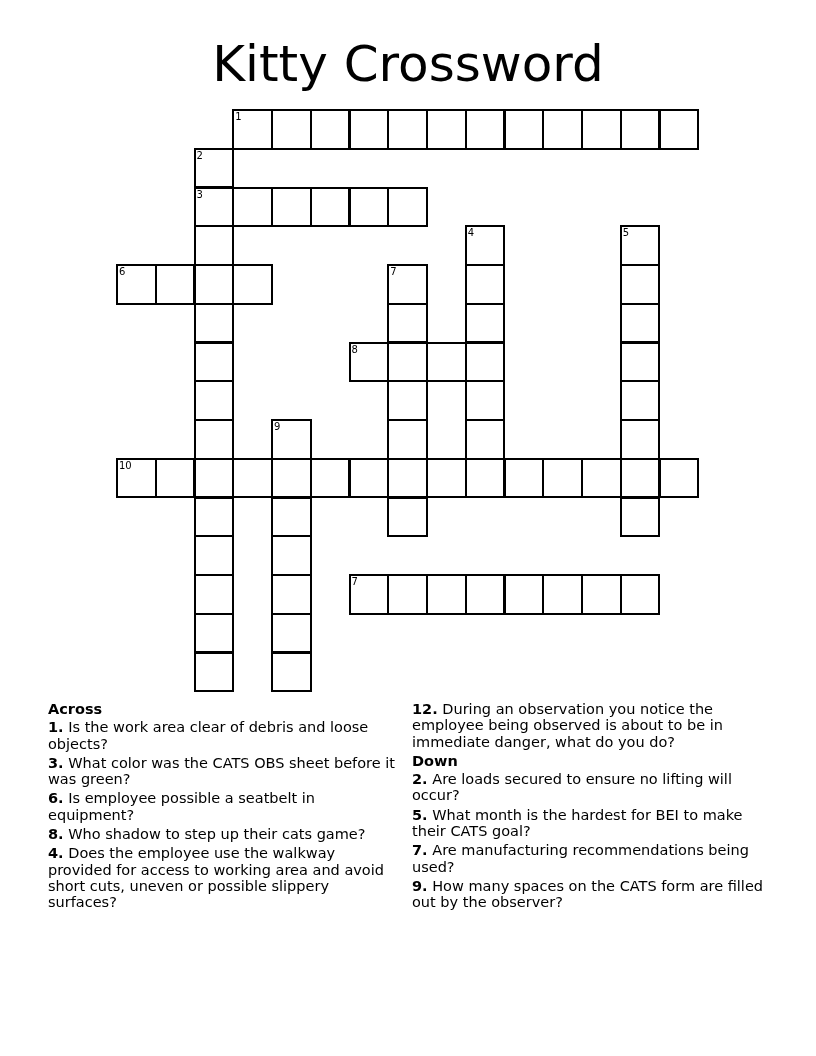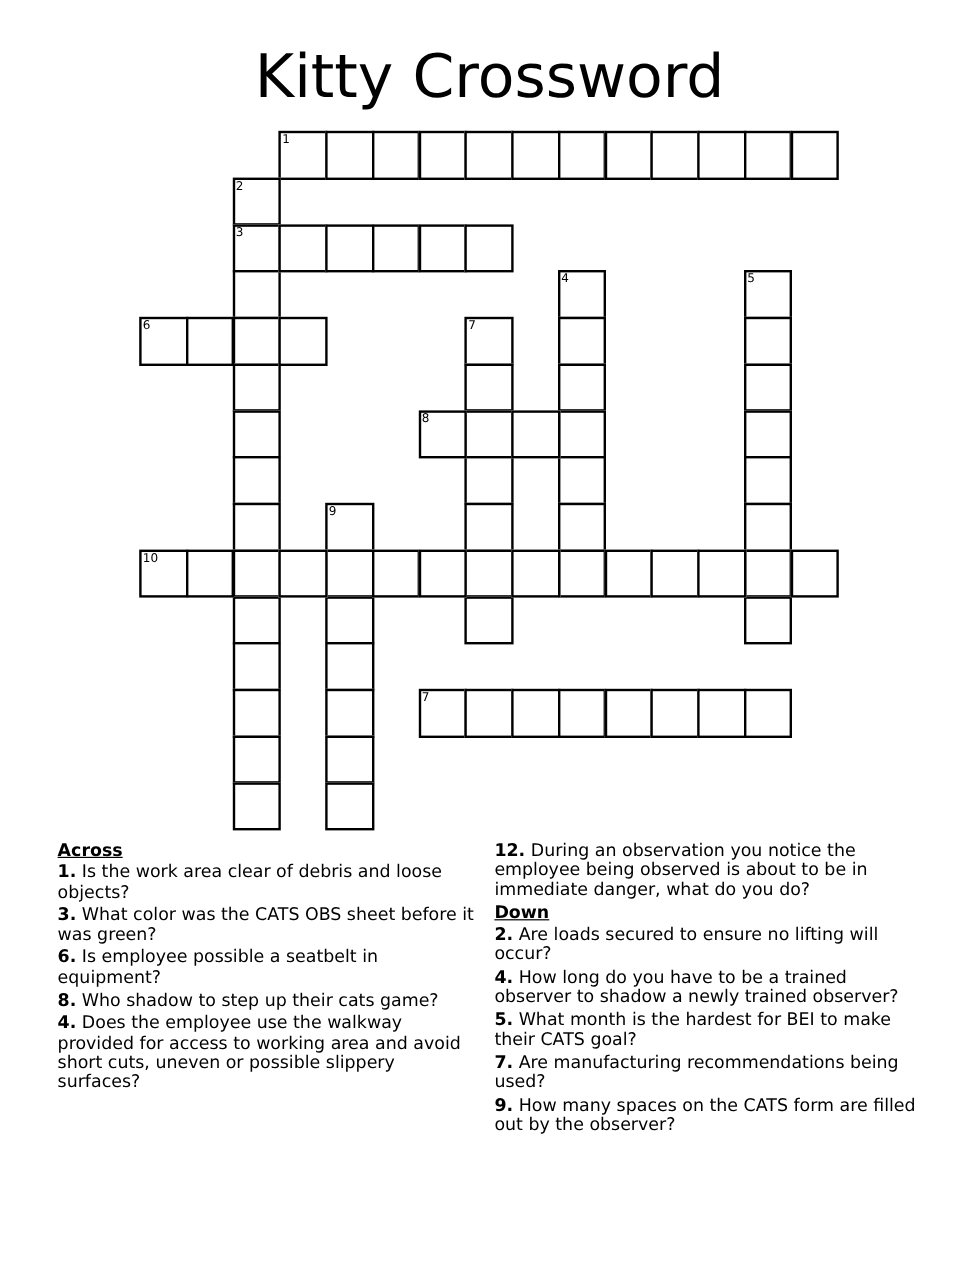--- a/index.html
+++ b/index.html
@@ -7,21 +7,21 @@
            font-family: "DejaVu Sans", sans-serif; color: #000; }
     .title { position: absolute; left: 0; top: 32px; width: 816px; text-align: center;
              font-size: 50px; line-height: 64px; letter-spacing: 0px; }
     .grid { position: absolute; left: 0; top: 0; width: 816px; height: 700px; }
     .cell { position: absolute; box-sizing: border-box; width: 40.7px; height: 40.7px;
             border: 2px solid #000; background: #fff; }
     .cell .num { position: absolute; left: 1px; top: 0px; font-size: 10px; line-height: 11px; }
     .clues { position: absolute; top: 701px; font-size: 14.5px; line-height: 16.3px; }
     .clues.left { left: 48px; width: 350px; }
     .clues.right { left: 412px; width: 360px; }
-    .heading { text-decoration: underline; font-weight: bold; margin-bottom: 2px; }
+    .heading { font-weight: bold; margin-bottom: 2px; }
     .clue { margin-bottom: 3px; }
     .clue b { font-weight: bold; }
   </style>
 </head>
 <body>
 
 <div class="title">Kitty Crossword</div>
 
 <div class="grid" id="grid">
     <div class="cell" style="left: 232.25px; top: 109px;">
@@ -137,17 +137,16 @@
   <div class="clue"><b>3.</b> <span>What color was the CATS OBS sheet before it was green?</span></div>
   <div class="clue"><b>6.</b> <span>Is employee possible a seatbelt in equipment?</span></div>
   <div class="clue"><b>8.</b> <span>Who shadow to step up their cats game?</span></div>
   <div class="clue"><b>4.</b> <span>Does the employee use the walkway provided for access to working area and avoid short cuts, uneven or possible slippery surfaces?</span></div>
 </div>
 
 <div class="clues right">
   <div class="clue"><b>12.</b> <span>During an observation you notice the employee being observed is about to be in immediate danger, what do you do?</span></div>
   <div class="heading">Down</div>
   <div class="clue"><b>2.</b> <span>Are loads secured to ensure no lifting will occur?</span></div>
-  <div class="clue"><b>4.</b> <span>How long do you have to be a trained observer to shadow a newly trained observer?</span></div>
   <div class="clue"><b>5.</b> <span>What month is the hardest for BEI to make their CATS goal?</span></div>
   <div class="clue"><b>7.</b> <span>Are manufacturing recommendations being used?</span></div>
   <div class="clue"><b>9.</b> <span>How many spaces on the CATS form are filled out by the observer?</span></div>
 </div>
 
 </body></html>

